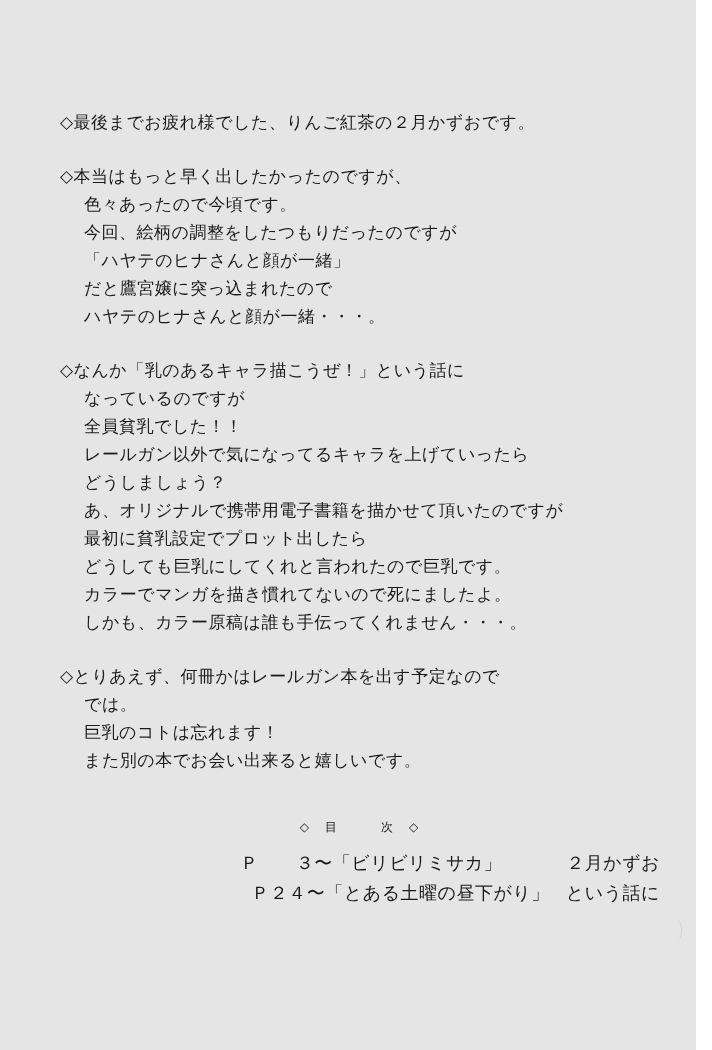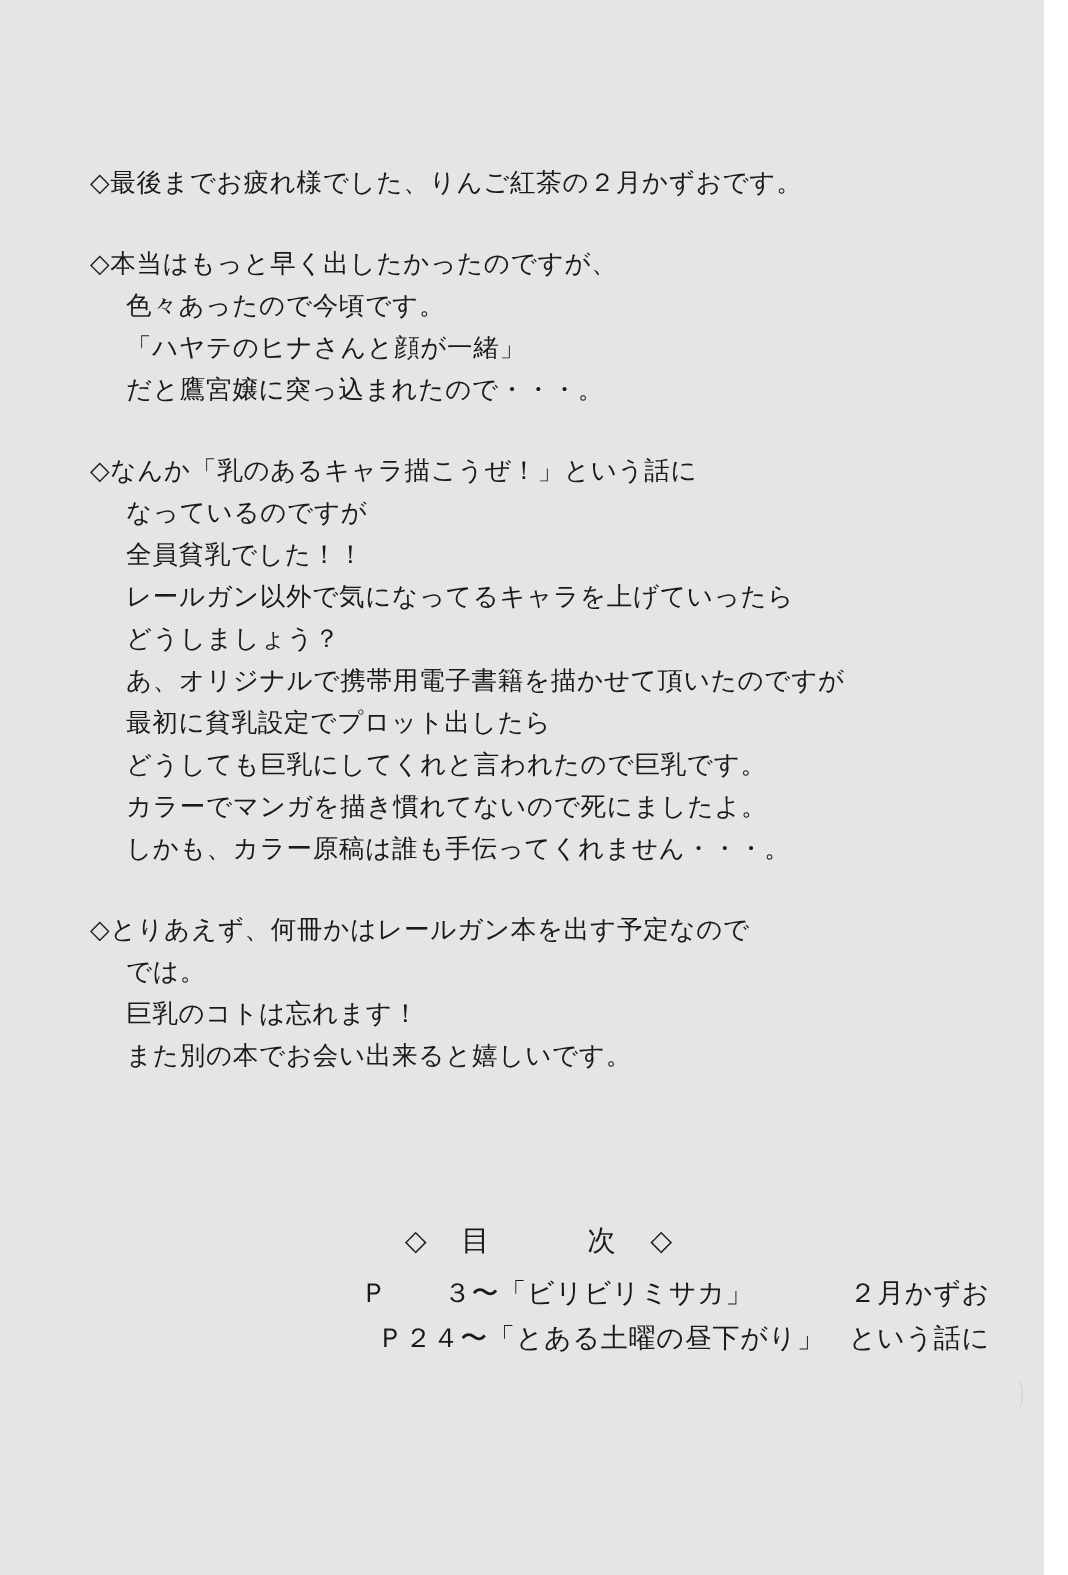--- a/index.html
+++ b/index.html
@@ -45,21 +45,21 @@
     padding-left: 24px;
   }
   .toc {
     position: absolute;
     left: 60px;
     top: 812px;
     width: 600px;
   }
   .toc-title {
     text-align: center;
-    font-size: 19px;
+    font-size: 12px;
     line-height: 30px;
     letter-spacing: 2px;
     white-space: pre;
   }
   .toc-rows {
     margin-top: 6px;
     padding-left: 72px;
   }
   .toc-row {
     font-size: 18px;
@@ -93,22 +93,24 @@
 
   <div class="content">
 
     <div class="para">
       <div class="line">◇最後までお疲れ様でした、りんご紅茶の２月かずおです。</div>
     </div>
 
     <div class="para">
       <div class="line">◇本当はもっと早く出したかったのですが、</div>
       <div class="line indent">色々あったので今頃です。</div>
+      <div class="line indent">今回、絵柄の調整をしたつもりだったのですが</div>
       <div class="line indent">「ハヤテのヒナさんと顔が一緒」</div>
-      <div class="line indent">だと鷹宮嬢に突っ込まれたので・・・。</div>
+      <div class="line indent">だと鷹宮嬢に突っ込まれたので</div>
+      <div class="line indent">ハヤテのヒナさんと顔が一緒・・・。</div>
     </div>
 
     <div class="para">
       <div class="line">◇なんか「乳のあるキャラ描こうぜ！」という話に</div>
       <div class="line indent">なっているのですが</div>
       <div class="line indent">全員貧乳でした！！</div>
       <div class="line indent">レールガン以外で気になってるキャラを上げていったら</div>
       <div class="line indent">どうしましょう？</div>
       <div class="line indent">あ、オリジナルで携帯用電子書籍を描かせて頂いたのですが</div>
       <div class="line indent">最初に貧乳設定でプロット出したら</div>

